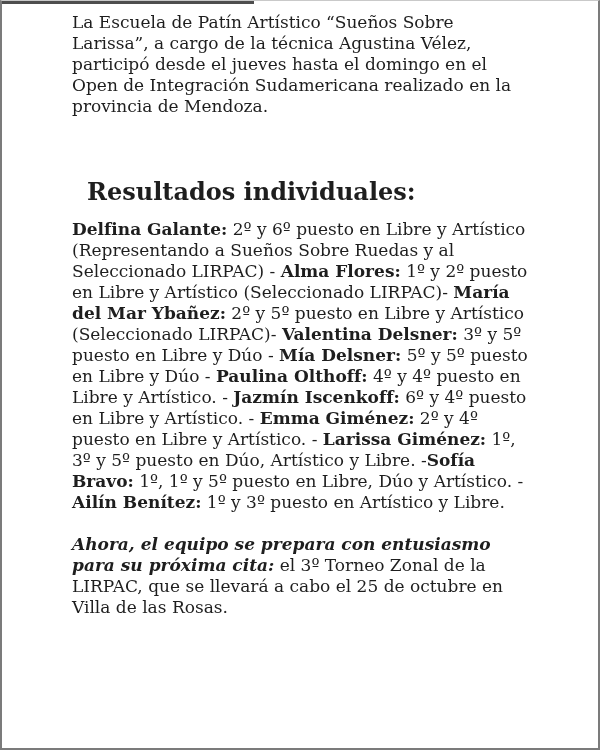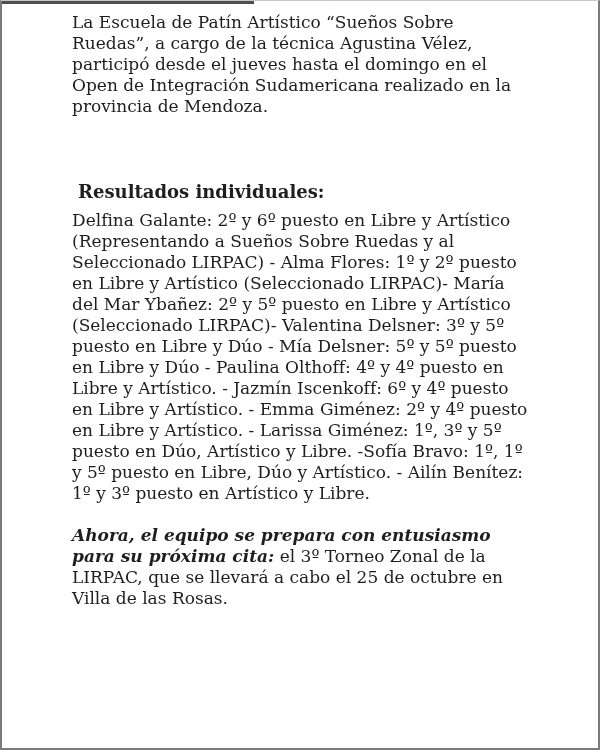--- a/index.html
+++ b/index.html
@@ -33,46 +33,46 @@
     width: 458px;
     font-family: "DejaVu Serif", "Liberation Serif", serif;
     font-size: 17px;
     line-height: 21px;
     color: var(--text, #1e1e1e);
   }
   .para {
     margin: 0 0 21px 0;
   }
   .results-heading {
-    margin: 6px;
-    font-size: 18px;
+    margin: 15px;
+    font-size: 24px;
     line-height: 24px;
     font-weight: bold;
     color: var(--text, #1e1e1e);
   }
   .results b, .athlete-name {
-    font-weight: normal;
+    font-weight: bold;
     text-align: center;
   }
   .closing {
     margin-bottom: 4px;
   }
   .closing-lead {
     font-weight: bold;
     font-style: italic;
   }
 </style>
 </head>
 <body>
 
 <div class="page">
   <div class="top-bar"></div>
   <div class="content">
 
-    <p class="para">La Escuela de Patín Artístico “Sueños Sobre Ruedas”, a cargo de la técnica Agustina Vélez, participó desde el jueves hasta el domingo en el Open de Integración Sudamericana realizado en la provincia de Mendoza.</p>
+    <p class="para">La Escuela de Patín Artístico “Sueños Sobre Larissa”, a cargo de la técnica Agustina Vélez, participó desde el jueves hasta el domingo en el Open de Integración Sudamericana realizado en la provincia de Mendoza.</p>
 
     <p class="para"><br></p>
 
     <h2 class="results-heading">Resultados individuales:</h2>
 
     <p class="para results"><b class="athlete-name">Delfina Galante:</b><span> 2º y 6º puesto en Libre y Artístico (Representando a Sueños Sobre Ruedas y al Seleccionado LIRPAC) - </span><b class="athlete-name">Alma Flores:</b><span> 1º y 2º puesto en Libre y Artístico (Seleccionado LIRPAC)- </span><b class="athlete-name">María del Mar Ybañez:</b><span> 2º y 5º puesto en Libre y Artístico (Seleccionado LIRPAC)- </span><b class="athlete-name">Valentina Delsner:</b><span> 3º y 5º puesto en Libre y Dúo - </span><b class="athlete-name">Mía Delsner:</b><span> 5º y 5º puesto en Libre y Dúo - </span><b class="athlete-name">Paulina Olthoff:</b><span> 4º y 4º puesto en Libre y Artístico. - </span><b class="athlete-name">Jazmín Iscenkoff:</b><span> 6º y 4º puesto en Libre y Artístico. - </span><b class="athlete-name">Emma Giménez:</b><span> 2º y 4º puesto en Libre y Artístico. - </span><b class="athlete-name">Larissa Giménez:</b><span> 1º, 3º y 5º puesto en Dúo, Artístico y Libre. -</span><b class="athlete-name">Sofía Bravo:</b><span> 1º, 1º y 5º puesto en Libre, Dúo y Artístico. - </span><b class="athlete-name">Ailín Benítez:</b><span> 1º y 3º puesto en Artístico y Libre.</span></p>
 
     <p class="para closing"><span class="closing-lead">Ahora, el equipo se prepara con entusiasmo para su próxima cita:</span><span> el 3º Torneo Zonal de la LIRPAC, que se llevará a cabo el 25 de octubre en Villa de las Rosas.</span></p>
 
   </div>

